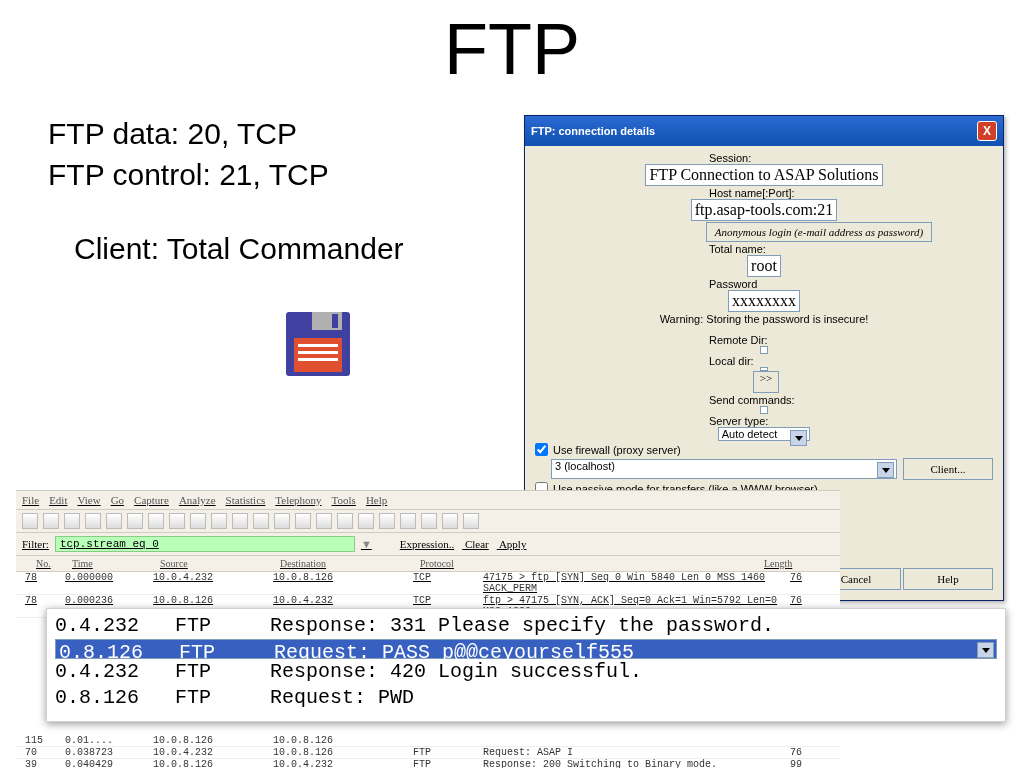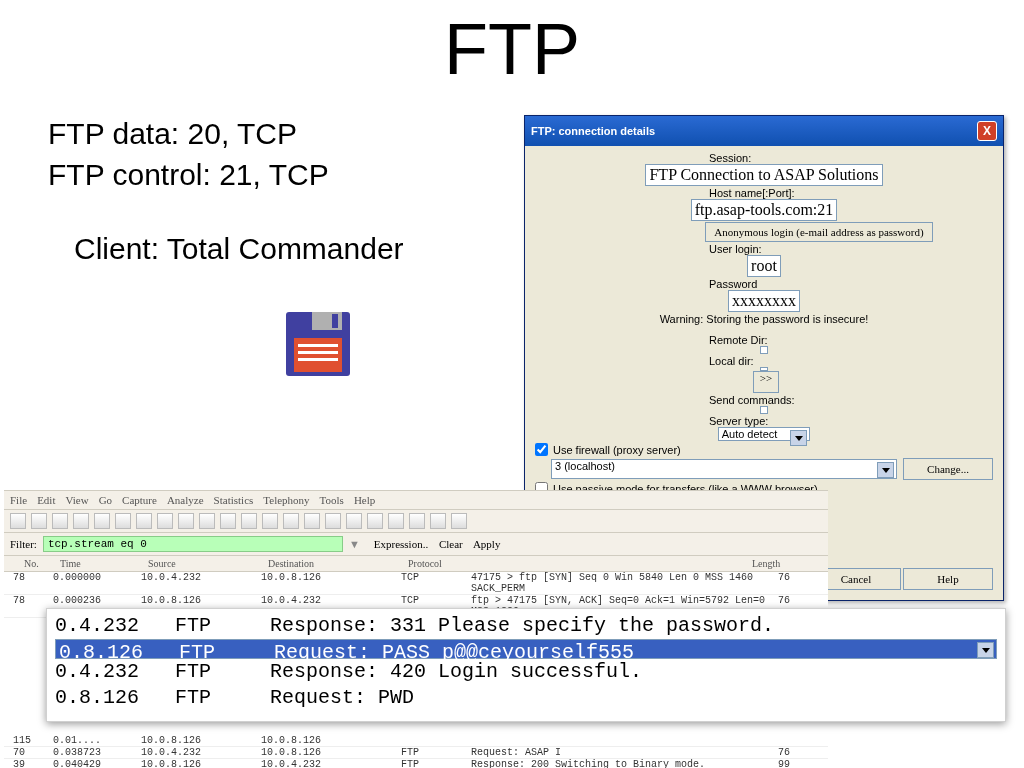--- a/index.html
+++ b/index.html
@@ -14,35 +14,35 @@
 
   
   .dlg { position: absolute; right: 20px; top: 115px; width: 480px; background:#ece9d8; border:1px solid #0a246a; box-shadow: 2px 2px 4px rgba(0,0,0,0.3); font-size: 11px; font-family: Tahoma, sans-serif; }
   .dlg-title { background: linear-gradient(#2a6ad3,#1050b0); color:#fff; font-weight:bold; padding:5px 6px; display:flex; align-items:center; justify-content:space-between; }
   .dlg-close { width:20px; height:20px; background:#d04028; border:1px solid #fff; display:flex; align-items:center; justify-content:center; color:#fff; font-weight:bold; font-size:12px; border-radius:3px; cursor:pointer;}
   .dlg-body { padding:6px 6px 4px 6px; }
   .row { display:flex; align-items:center; margin-bottom:1px; min-height:20px;flex-direction:column; }
   .lbl { width:110px; }
   .inp { flex:1; height:19px; border:1px solid #7f9db9; background:#fff; padding:1px 3px; font-family:Tahoma; font-size:16px; }
   .btn { height:22px; border:1px solid #7f9db9; background:#ece9d8; padding:0 8px; font-size:11px; font-family:Tahoma; cursor:pointer; }
-  .btn-wide { flex:1; margin-left:110px; text-align:center; padding-top:3px; }
+  .btn-wide { flex:1; margin-left:110px; text-align:center; padding-top:3px;font-style:italic; }
   .smallbtn { width:26px; text-align:center; padding:0; margin-left:4px; }
   .sel { flex:1; height:20px; border:1px solid #7f9db9; background:#fff; font-size:11px; padding:0 32px 0 3px; position:relative; }
   .sel::after { content:""; position:absolute; right:2px; top:2px; width:15px; height:14px; background:#c8d4e8; border:1px solid #7f9db9; }
   .sel::before { content:""; position:absolute; right:6px; top:8px; border-left:4px solid transparent; border-right:4px solid transparent; border-top:5px solid #000; z-index:2; }
   .chk { display:flex; align-items:center; margin:2px 0 2px 4px; }
   .chk input { margin-right:5px; }
   .hr-row { display:flex; gap:6px; align-items:center; margin:1px 4px; }
   .hr-row .sel { flex:1; }
   .muted { color:#888; }
   .btnrow { display:flex; gap:2px; justify-content:flex-end; padding:6px 4px 6px 4px; }
   .btnrow .btn { width:90px; }
 
   
-  .ws { position:absolute; left:4px; top:490px; width:824px; font-family: "Courier New", monospace; }
+  .ws { position:absolute; left:16px; top:490px; width:824px; font-family: "Courier New", monospace; text-decoration: underline; }
   .ws-menubar { background:#f4f0e8; border-top:1px solid #d0ccc0; border-bottom:1px solid #d0ccc0; font-family:Tahoma; font-size:11px; color:#555; padding:3px 6px; }
   .ws-menubar span { margin-right:10px; }
   .ws-toolbar { background:#f4f0e8; border-bottom:1px solid #d0ccc0; padding:3px 6px; display:flex; gap:5px; }
   .ws-toolbar .ico { width:16px; height:16px; border:1px solid #bbb; background:linear-gradient(#fff,#ddd); }
   .ws-filter { background:#f4f0e8; border-bottom:1px solid #d0ccc0; padding:3px 6px; display:flex; align-items:center; font-family:Tahoma; font-size:11px; gap:6px; }
   .ws-filter .filterbox { background:#b8ffb8; border:1px solid #8c8; padding:1px 4px; font-family:"Courier New"; flex:0 0 300px; }
   .ws-cols { background:#f4f0e8; border-bottom:1px solid #d0ccc0; font-family:Tahoma; font-size:10px; padding:2px 16px; display:flex; color:#555;}
   .ws-cols span:nth-child(1){width:40px;padding-left:4px;}
   .ws-cols span:nth-child(2){width:88px;}
   .ws-cols span:nth-child(3){width:120px;}
@@ -104,21 +104,21 @@
       <div class="inp">FTP Connection to ASAP Solutions</div>
     </div>
     <div class="row">
       <div class="lbl">Host name[:Port]:</div>
       <div class="inp">ftp.asap-tools.com:21</div>
     </div>
     <div class="row">
       <div class="btn btn-wide">Anonymous login (e-mail address as password)</div>
     </div>
     <div class="row">
-      <div class="lbl">User login:</div>
+      <div class="lbl">Total name:</div>
       <div class="inp">root</div>
     </div>
     <div class="row">
       <div class="lbl">Password</div>
       <div class="inp">xxxxxxxx</div>
     </div>
     <div class="row">Warning: Storing the password is insecure!</div>
     <div class="row">
       <div class="lbl">Remote Dir:</div>
       <div class="inp"></div>
@@ -135,21 +135,21 @@
     <div class="row">
       <div class="lbl">Server type:</div>
       <div class="sel">Auto detect</div>
     </div>
     <div class="chk">
       <input type="checkbox" checked="" style="">
       <span>Use firewall (proxy server)</span>
     </div>
     <div class="hr-row">
       <div class="sel" style="margin-left:16px">3 (localhost)</div>
-      <div class="btn" style="width:90px;text-align:center;line-height:20px">Change...</div>
+      <div class="btn" style="width:90px;text-align:center;line-height:20px">Client...</div>
     </div>
     <div class="chk">
       <input type="checkbox" style="">
       <span>Use passive mode for transfers (like a WWW browser)</span>
     </div>
     <div class="row muted">
       <span>alive:</span>
       <span style="flex:1"></span>
       <span>Send interval: every</span>
       <div class="inp muted" style="flex:0 0 28px;margin:0 4px;text-align:right">90</div>
@@ -185,21 +185,21 @@
       <div class="ico"></div>
       <div class="ico"></div>
       <div class="ico"></div>
       <div class="ico"></div>
       <div class="ico"></div>
     </div>
   <div class="ws-filter">
     <span>Filter:</span>
     <div class="filterbox">tcp.stream eq 0</div>
     <span style="color:#888">▼</span>
-    <span id="ws-fbtns"><span style="margin-left: 8px;"> Expression..</span><span style="margin-left: 8px;"> Clear</span><span style="margin-left: 8px;"> Apply</span></span>
+    <span id="ws-fbtns"><span style="margin-left: 22px;"> Expression..</span><span style="margin-left: 8px;"> Clear</span><span style="margin-left: 8px;"> Apply</span></span>
   </div>
   <div class="ws-cols" id="ws-cols">
       <span>No.</span>
       <span>Time</span>
       <span>Source</span>
       <span>Destination</span>
       <span>Protocol</span>
       <span></span>
       <span>Length</span>
     </div>

